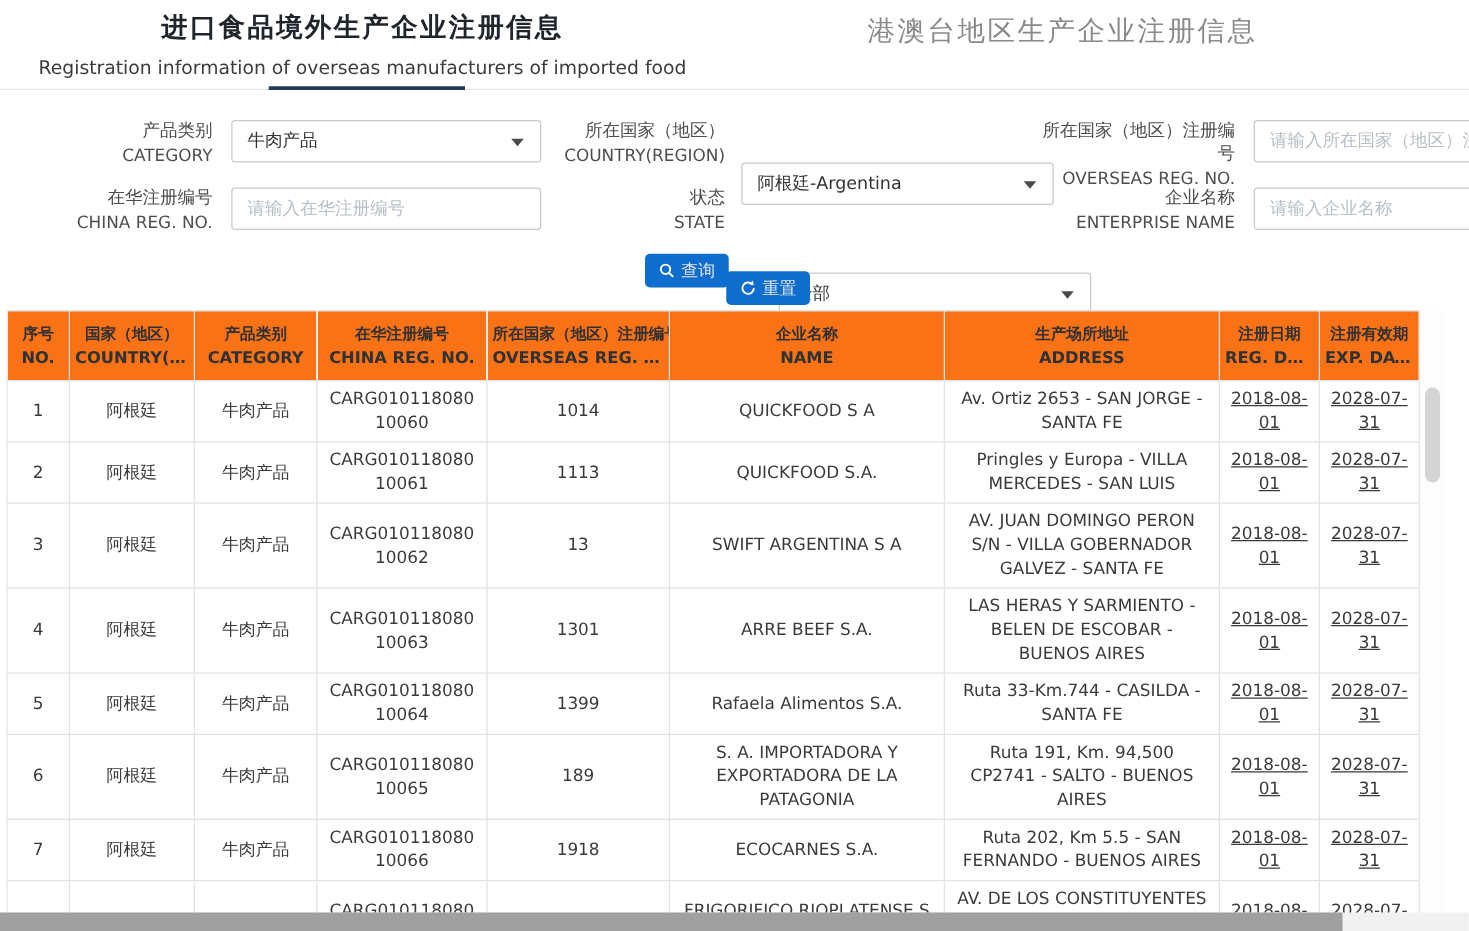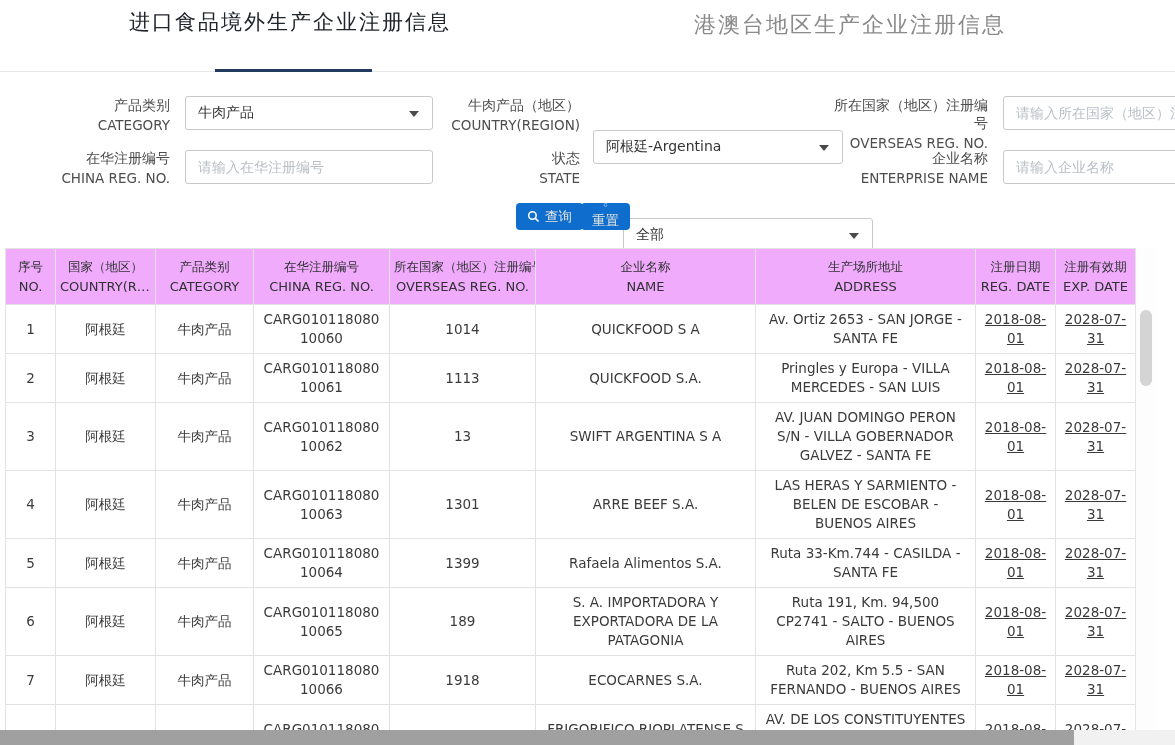--- a/index.html
+++ b/index.html
@@ -1,20 +1,20 @@
 <!DOCTYPE html>
 <html><head>
 <meta charset="utf-8">
 <style>
   html,body{margin:0;padding:0;width:1175px;height:745px;overflow:hidden;background:#fff;
     font-family:"DejaVu Sans","Liberation Sans",sans-serif;}
   .abs{position:absolute;}
   
   #tab-imported{left:30px;top:8px;width:520px;text-align:center;cursor:pointer;}
-  #tab-imported .zh{font-size:21px;font-weight:normal;color:#20242b;letter-spacing:2px;}
+  #tab-imported .zh{font-size:21px;font-weight:bold;color:#20242b;letter-spacing:2px;}
   #tab-imported .en{font-size:15px;color:#3c3c3c;margin-top:9px;}
   #tab-hmt{left:690px;top:10px;width:320px;text-align:center;font-size:22px;color:#8a8a8a;
     letter-spacing:2px;cursor:pointer;}
   #divider{left:0;top:71px;width:1175px;height:1px;background:#e7e7e7;}
   #underline{left:215px;top:69px;width:157px;height:3px;background:#223a5e;}
   
   .flabel{text-align:right;color:#4d4d4d;}
   .flabel .zh{font-size:14px;line-height:18px;}
   .flabel .en{font-size:13.5px;line-height:18px;margin-top:2px;}
   .ctrl{height:34px;border:1px solid #c9c9c9;border-radius:3px;background:#fff;box-sizing:border-box;}
@@ -25,58 +25,59 @@
     font-family:"DejaVu Sans","Liberation Sans",sans-serif;}
   input.ctrl::placeholder{color:#b9bfc7;}
   .btn{height:27px;border:none;border-radius:4px;background:#0f6ecd;color:#e5e5e5;font-size:13.5px;
     display:flex;align-items:center;gap:5px;padding:0 11px;cursor:pointer;
     font-family:"DejaVu Sans","Liberation Sans",sans-serif;}
   .btn svg{display:block;}
   
   #table-wrap{left:5px;top:248px;width:1131px;overflow:hidden;}
   table{border-collapse:collapse;table-layout:fixed;width:1130px;background:#fff;}
   th,td{border:1px solid #e2e2e2;text-align:center;vertical-align:middle;box-sizing:border-box;}
-  th{background:#f0abfc;color:#303133;font-weight:normal;height:56px;padding:4px 4px;overflow:hidden;}
+  th{background:#f97316;color:#303133;font-weight:bold;height:56px;padding:4px 4px;overflow:hidden;}
   th .zh{font-size:12.5px;line-height:17px;white-space:nowrap;}
   th .en{font-size:13px;line-height:18px;white-space:nowrap;overflow:hidden;text-overflow:ellipsis;margin-top:3px;}
   td{font-size:13.5px;color:#3a3a3a;line-height:19px;padding:5px 8px;word-wrap:break-word;}
   .c0{width:50px;} .c1{width:100px;} .c2{width:98px;} .c3{width:136px;} .c4{width:146px;}
   .c5{width:220px;} .c6{width:220px;} .c7{width:80px;} .c8{width:80px;}
   td.c3{word-break:break-all;padding:5px 6px;}
   td.c7,td.c8{word-break:break-all;padding:5px 8px;text-decoration:underline;}
   
   #v-scroll{left:1135px;top:248px;width:20px;height:481px;border-left:1px solid #e4e4e4;background:#fdfdfd;}
   #v-thumb{position:absolute;left:4px;top:62px;width:12px;height:76px;background:#d4d4d4;border-radius:6px;}
   
   #h-scroll{left:0;top:730px;width:1175px;height:15px;background:#f1f1f1;}
   #h-thumb{position:absolute;left:0;top:0;width:1074px;height:15px;background:#a0a0a0;}
 </style>
 </head>
 <body>
 
 <div class="abs" id="tab-imported">
   <div class="zh">进口食品境外生产企业注册信息</div>
+  <div class="en">Registration information of overseas manufacturers of imported food</div>
 </div>
 <div class="abs" id="tab-hmt">
   <span>港澳台地区生产企业注册信息</span>
 </div>
 <div class="abs" id="divider"></div>
 <div class="abs" id="underline"></div>
 
 <div class="abs flabel" style="left:40px;top:96px;width:130px;">
   <div class="zh">产品类别</div>
   <div class="en">CATEGORY</div>
 </div>
 <div class="abs ctrl sel" style="left:185px;top:96px;width:248px;">
   <span>牛肉产品</span>
   <i class="caret"></i>
 </div>
 
 <div class="abs flabel" style="left:440px;top:96px;width:140px;">
-  <div class="zh">牛肉产品（地区）</div>
+  <div class="zh">所在国家（地区）</div>
   <div class="en">COUNTRY(REGION)</div>
 </div>
 <div class="abs ctrl sel" style="left:593px;top:96px;width:250px;">
   <span>阿根廷-Argentina</span>
   <i class="caret"></i>
 </div>
 
 <div class="abs flabel" style="left:830px;top:96px;width:158px;">
   <div class="zh">所在国家（地区）注册编号</div>
   <div class="en">OVERSEAS REG. NO.</div>
@@ -104,21 +105,21 @@
 </div>
 <input class="abs ctrl" style="left: 1003px; top: 150px; width: 240px;" placeholder="请输入企业名称">
 
 <button class="abs btn" style="left:516px;top:203px;">
   <svg width="13" height="13" viewBox="0 0 16 16">
     <circle cx="6.7" cy="6.7" r="4.6" fill="none" stroke="#ffffff" stroke-width="1.9"></circle>
     <line x1="10.3" y1="10.3" x2="14.2" y2="14.2" stroke="#ffffff" stroke-width="1.9"></line>
   </svg>
   <span>查询</span>
 </button>
-<button class="abs btn" style="left:581px;top:203px;flex-direction:column;">
+<button class="abs btn" style="left:581px;top:217px;">
   <svg width="13" height="13" viewBox="0 0 16 16">
     <path d="M13.6 8a5.6 5.6 0 1 1-1.7-4" fill="none" stroke="#ffffff" stroke-width="1.9"></path>
     <polygon points="12.8,0.6 13.4,5.2 8.9,4.1" fill="#ffffff"></polygon>
   </svg>
   <span>重置</span>
 </button>
 
 <div class="abs" id="table-wrap">
   <table>
     <thead>

